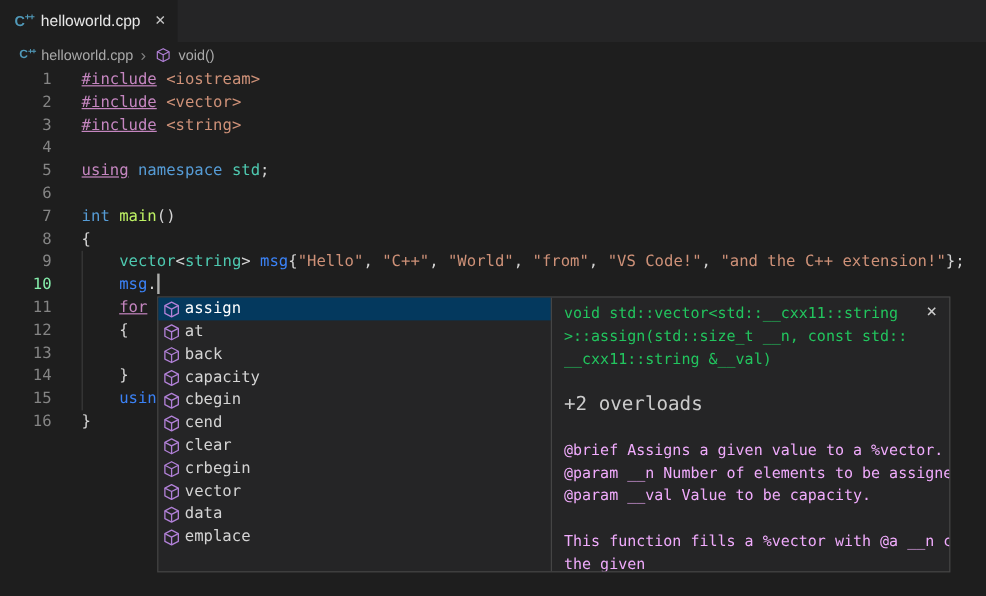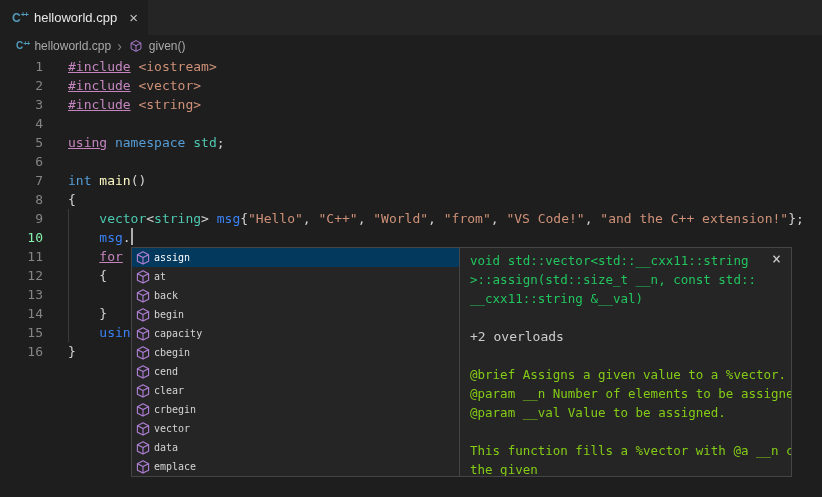--- a/index.html
+++ b/index.html
@@ -30,39 +30,39 @@
   .gutter { position:absolute; left:0; top:0; width:43px; text-align:right; color:#858585; }
   .ln { height:19px; }
   .ln.active { color:#86efac; }
   .code { position:absolute; left:68px; top:0; right:0; }
   .code-line { height:19px; white-space:pre; color:#d4d4d4; }
   .indent-guide { position:absolute; left:68px; top:152px; width:1px; height:133px; background:#3b3b3b; }
 
   .tk-kw    { color:#c586c0;text-decoration:underline; }
   .tk-blue  { color:#569cd6; }
   .tk-type  { color:#4ec9b0; }
-  .tk-fn    { color:#fef9c3;margin-top:36px; }
+  .tk-fn    { color:#bef264;margin-top:36px; }
   .tk-var   { color:#3b82f6; }
   .tk-str   { color:#ce9178; }
   .tk-plain { color:#d4d4d4; }
 
   .cursor { display:inline-block; width:2px; height:17px; background:#aeafad; vertical-align:text-bottom; }
 
   
   .suggest { position:absolute; left:131px; top:190px; display:flex; background:#252526; border:1px solid #454545; z-index:10; }
   .suggest-list { width:327px; }
   .suggest-item { display:flex; align-items:center; height:19px; padding-left:3px; gap:3px; color:#d4d4d4; cursor:pointer; }
   .suggest-item.selected { background:#04395e; color:#ffffff; }
-  .suggest-label { font-size:10px; }
+  .suggest-label { font-size:13px; }
 
   .suggest-docs { width:332px; height:228px; border-left:1px solid #454545; padding:3px 8px 0 10px; position:relative; color:#cccccc; overflow:hidden; }
   .sigline { font-family:"DejaVu Sans Mono","Liberation Mono",monospace; font-size:12.5px; line-height:19px; white-space:pre; color:#22c55e; }
-  .overloads { margin-top:19px; font-size:13px; line-height:19px; color:#cccccc; }
+  .overloads { margin-top:19px; font-size:16px; line-height:19px; color:#cccccc; }
   .docs-body { margin-top:19px; }
-  .docline { font-size:12.5px; line-height:19px; white-space:pre; color:#84cc16; }
+  .docline { font-size:12.5px; line-height:19px; white-space:pre; color:#f0abfc; }
   .docs-close { position:absolute; top:2px; right:8px; font-size:15px; color:#cccccc; cursor:pointer; line-height:1; padding:2px; }
 </style>
 </head>
 <body>
 
 <div class="window">
 
   <div class="tab-bar">
     <div class="tab">
       <span class="cpp-icon">
@@ -80,21 +80,21 @@
         <span class="cpp-plus">++</span>
       </span>
     <span>helloworld.cpp</span>
     <span class="chev">›</span>
     <span class="cube-icon">
       <svg width="14" height="14" viewBox="0 0 16 16">
           <path fill="none" stroke="#b180d7" stroke-width="1.1" stroke-linejoin="round" d="M8 1.8 L13.6 4.7 L13.6 11.2 L8 14.1 L2.4 11.2 L2.4 4.7 Z"></path>
           <path fill="none" stroke="#b180d7" stroke-width="1.1" stroke-linejoin="round" d="M2.4 4.7 L8 7.6 L13.6 4.7 M8 7.6 L8 14.1"></path>
         </svg>
     </span>
-    <span>given()</span>
+    <span>void()</span>
   </div>
 
   <div class="editor">
     <div class="gutter" id="gutter">
         <div class="ln">1</div>
         <div class="ln">2</div>
         <div class="ln">3</div>
         <div class="ln">4</div>
         <div class="ln">5</div>
         <div class="ln">6</div>
@@ -158,29 +158,20 @@
             </span>
             <span class="suggest-label">back</span>
           </div>
           <div class="suggest-item">
             <span class="cube-icon">
               <svg width="16" height="16" viewBox="0 0 16 16">
                 <path fill="none" stroke="#b180d7" stroke-width="1.1" stroke-linejoin="round" d="M8 1.8 L13.6 4.7 L13.6 11.2 L8 14.1 L2.4 11.2 L2.4 4.7 Z"></path>
                 <path fill="none" stroke="#b180d7" stroke-width="1.1" stroke-linejoin="round" d="M2.4 4.7 L8 7.6 L13.6 4.7 M8 7.6 L8 14.1"></path>
               </svg>
             </span>
-            <span class="suggest-label">begin</span>
-          </div>
-          <div class="suggest-item">
-            <span class="cube-icon">
-              <svg width="16" height="16" viewBox="0 0 16 16">
-                <path fill="none" stroke="#b180d7" stroke-width="1.1" stroke-linejoin="round" d="M8 1.8 L13.6 4.7 L13.6 11.2 L8 14.1 L2.4 11.2 L2.4 4.7 Z"></path>
-                <path fill="none" stroke="#b180d7" stroke-width="1.1" stroke-linejoin="round" d="M2.4 4.7 L8 7.6 L13.6 4.7 M8 7.6 L8 14.1"></path>
-              </svg>
-            </span>
             <span class="suggest-label">capacity</span>
           </div>
           <div class="suggest-item">
             <span class="cube-icon">
               <svg width="16" height="16" viewBox="0 0 16 16">
                 <path fill="none" stroke="#b180d7" stroke-width="1.1" stroke-linejoin="round" d="M8 1.8 L13.6 4.7 L13.6 11.2 L8 14.1 L2.4 11.2 L2.4 4.7 Z"></path>
                 <path fill="none" stroke="#b180d7" stroke-width="1.1" stroke-linejoin="round" d="M2.4 4.7 L8 7.6 L13.6 4.7 M8 7.6 L8 14.1"></path>
               </svg>
             </span>
             <span class="suggest-label">cbegin</span>
@@ -244,21 +235,21 @@
         <span class="docs-close">×</span>
         <div id="docs-signature">
             <div class="sigline">void std::vector&lt;std::__cxx11::string</div>
             <div class="sigline">&gt;::assign(std::size_t __n, const std::</div>
             <div class="sigline">__cxx11::string &amp;__val)</div>
           </div>
         <div class="overloads">+2 overloads</div>
         <div class="docs-body" id="docs-body">
             <div class="docline">@brief Assigns a given value to a %vector.</div>
             <div class="docline">@param __n Number of elements to be assigned.</div>
-            <div class="docline">@param __val Value to be assigned.</div>
+            <div class="docline">@param __val Value to be capacity.</div>
             <div class="docline">&nbsp;</div>
             <div class="docline">This function fills a %vector with @a __n copies of</div>
             <div class="docline">the given</div>
           </div>
       </div>
     </div>
   </div>
 
 </div>
 

